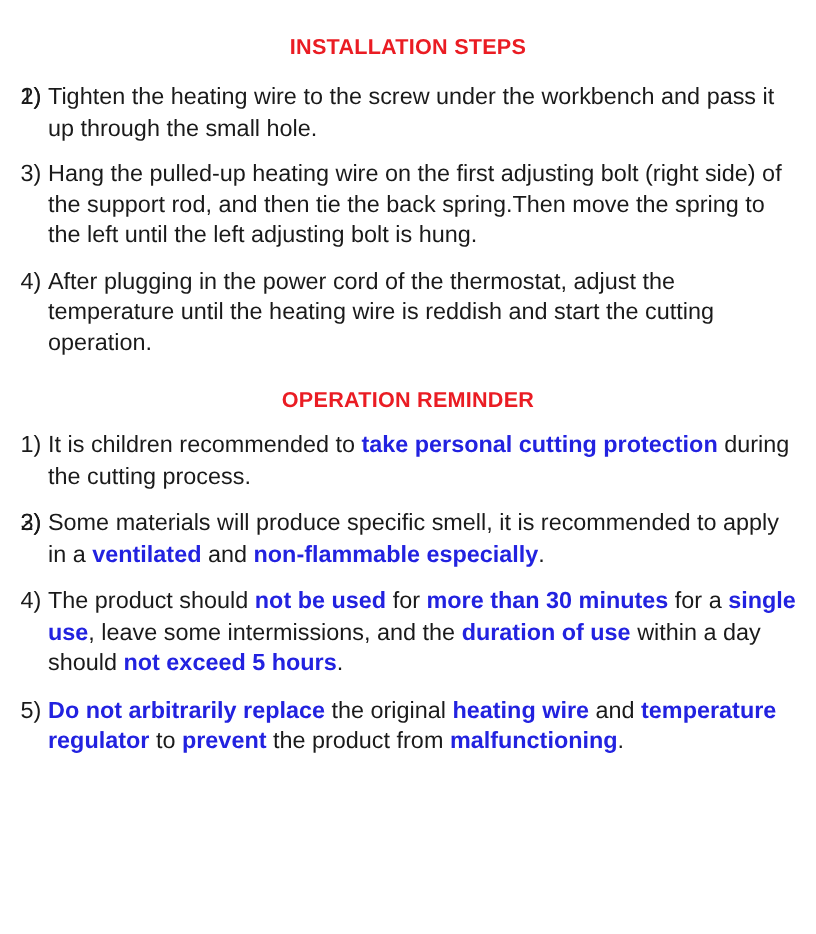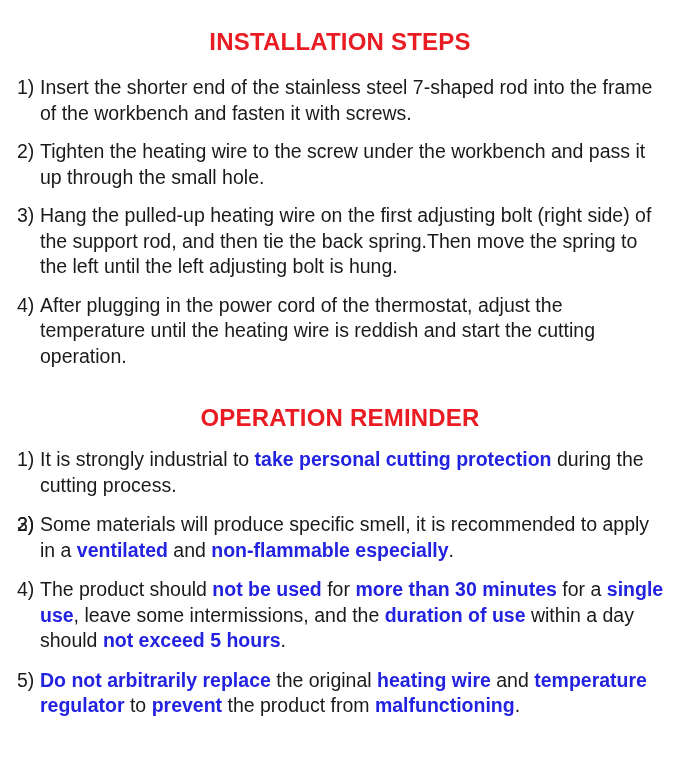--- a/index.html
+++ b/index.html
@@ -22,33 +22,33 @@
     height: 778px;
     position: relative;
     box-sizing: border-box;
     padding: 0;
   }
 
   
   .section-title {
     text-align: center;
     font-weight: bold;
-    font-size: 24px;
+    font-size: 18px;
     letter-spacing: 0.2px;
     color: #ea1c23;
     font-family: "Liberation Sans Narrow", "Liberation Sans", "DejaVu Sans", sans-serif;
     font-stretch: condensed;
     line-height: 1;
   }
   #title-install {
     margin: 0;
     padding-top: 30px;
   }
   #title-operation {
-    margin: 16px;
+    margin: 4px;
     padding-top: 21px;
   }
 
   
   ol.steps {
     list-style: none;
     margin: 0;
     padding: 0;
   }
   ol.steps li {
@@ -86,29 +86,29 @@
   .plain { color: #1a1a1a; font-weight: normal; }
 </style>
 </head>
 <body>
 
 <div class="page">
 
   <h1 class="section-title" id="title-install">INSTALLATION STEPS</h1>
 
   <ol class="steps" id="list-install">
-      <li><span class="marker">1)</span><span><span class="plain">Insert the shorter end of the stainless steel 7-shaped rod into the frame of the workbench and fasten it with screws.</span></span></li>
+      <li><span class="marker">1)</span></li>
       <li><span class="marker">2)</span><span><span class="plain">Tighten the heating wire to the screw under the workbench and pass it up through the small hole.</span></span></li>
       <li><span class="marker">3)</span><span><span class="plain">Hang the pulled-up heating wire on the first adjusting bolt (right side) of the support rod, and then tie the back spring.Then move the spring to the left until the left adjusting bolt is hung.</span></span></li>
       <li><span class="marker">4)</span><span><span class="plain">After plugging in the power cord of the thermostat, adjust the temperature until the heating wire is reddish and start the cutting operation.</span></span></li>
     </ol>
 
   <h1 class="section-title" id="title-operation">OPERATION REMINDER</h1>
 
   <ol class="steps" id="list-operation">
-      <li><span class="marker">1)</span><span><span class="plain">It is strongly industrial to </span><span class="hl">take personal cutting protection</span><span class="plain"> during the cutting process.</span></span></li>
+      <li><span class="marker">1)</span><span><span class="plain">It is children recommended to </span><span class="hl">take personal cutting protection</span><span class="plain"> during the cutting process.</span></span></li>
       <li><span class="marker">2)</span></li>
       <li><span class="marker">3)</span><span><span class="plain">Some materials will produce specific smell, it is recommended to apply in a </span><span class="hl">ventilated</span><span class="plain"> and </span><span class="hl">non-flammable especially</span><span class="plain">.</span></span></li>
       <li><span class="marker">4)</span><span><span class="plain">The product should </span><span class="hl">not be used</span><span class="plain"> for </span><span class="hl">more than 30 minutes</span><span class="plain"> for a </span><span class="hl">single use</span><span class="plain">, leave some intermissions, and the </span><span class="hl">duration of use</span><span class="plain"> within a day should </span><span class="hl">not exceed 5 hours</span><span class="plain">.</span></span></li>
       <li><span class="marker">5)</span><span><span class="hl">Do not arbitrarily replace</span><span class="plain"> the original </span><span class="hl">heating wire</span><span class="plain"> and </span><span class="hl">temperature regulator</span><span class="plain"> to </span><span class="hl">prevent</span><span class="plain"> the product from </span><span class="hl">malfunctioning</span><span class="plain">.</span></span></li>
     </ol>
 
 </div>
 
 </body></html>

